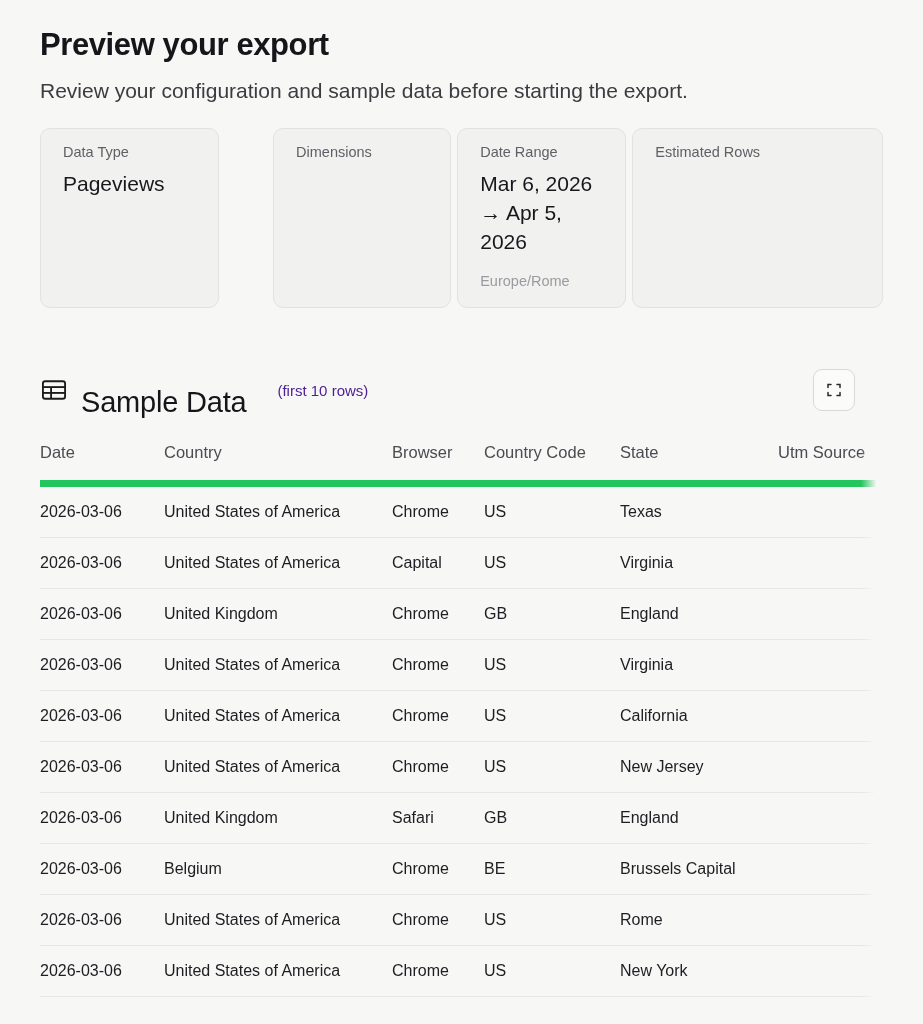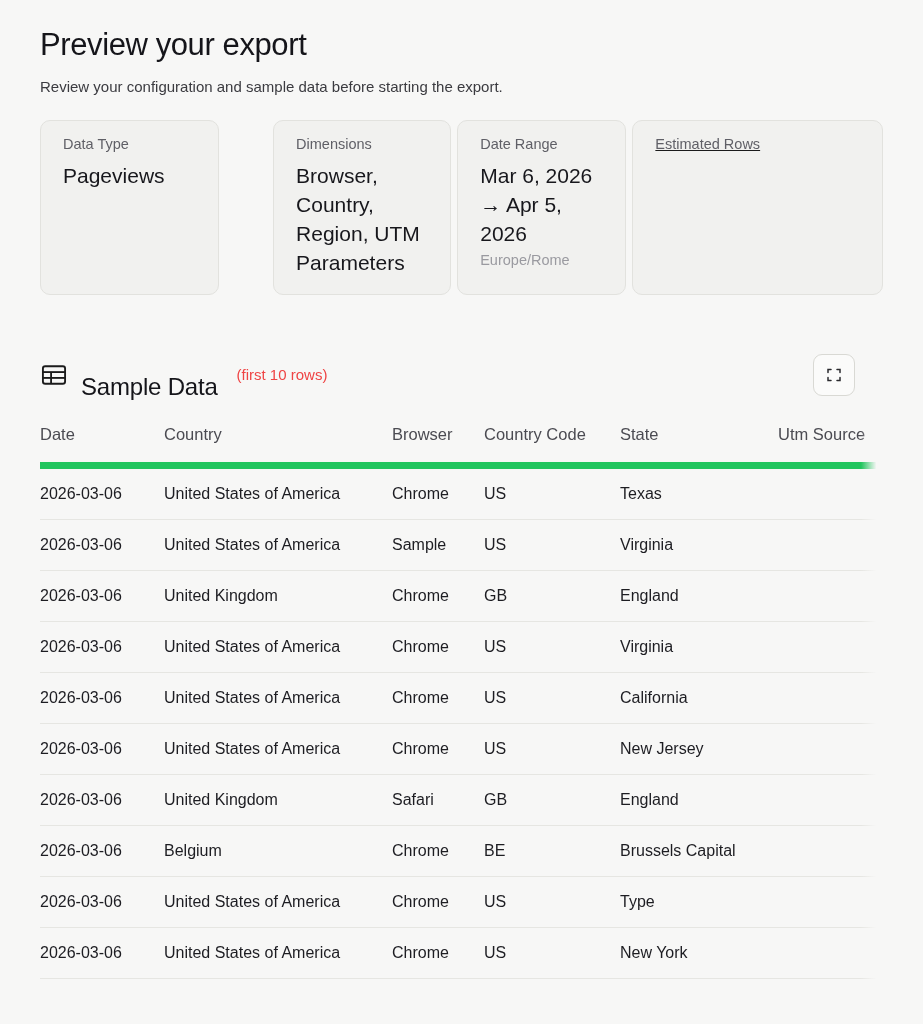--- a/index.html
+++ b/index.html
@@ -14,28 +14,28 @@
     overflow: hidden;
   }
   .page {
     width: 923px;
     height: 1024px;
     position: relative;
     padding: 0 40px;
   }
   .title {
     font-size: 31px;
-    font-weight: 400;
+    font-weight: 700;
     letter-spacing: -0.4px;
     margin: 26px 0 0 0;
     line-height: 1.25;
     color: #15151a;
   }
   .subtitle {
-    font-size: 15px;
+    font-size: 21px;
     color: #3b3b40;
     margin: 12px 0 0 0;
     line-height: 1.3;
   }
 
   
   .cards {
     display: flex;
     gap: 6px;
     margin-top: 24px;
@@ -43,36 +43,36 @@
   .card {
     background: #f1f1ef;
     border: 1px solid #e2e2de;
     border-radius: 10px;
     padding: 14px 16px 16px 22px;
     min-height: 157px;
   }
   .card.c1 { width: 180px; }
   .card.c2 { width: 179px; margin-left: 48px; }
   .card.c3 { width: 170px; }
-  .card.c4 { width: 252px; text-decoration: underline; }
+  .card.c4 { width: 252px; }
   .card-label {
     font-size: 14.5px;
     color: #5f5f66;
     line-height: 1.3;
     margin-bottom: 8px;
   }
   .card-value {
     font-size: 21px;
     color: #17171c;
     line-height: 1.38;
   }
   .card-sub {
     font-size: 14.5px;
     color: #9a9aa0;
-    margin-top: 2px;
+    margin-top: 15px;
     line-height: 1.3;
   }
 
   
   .section-head {
     margin-top: 54px;
     display: flex;
     align-items: center;
     justify-content: space-between;
     padding-bottom: 14px;
@@ -81,29 +81,29 @@
     display: flex;
     align-items: center;
     gap: 13px;
   }
   .table-icon {
     width: 28px;
     height: 28px;
     display: block;
   }
   .section-title {
-    font-size: 24px;
+    font-size: 29px;
     letter-spacing: -0.2px;
     color: #15151a;
     margin-top: 24px;
   }
   .section-note {
     font-size: 15px;
-    color: #ef4444;
-    margin-left: 6px;
+    color: #4c1d95;
+    margin-left: 18px;
   }
   .expand-btn {
     width: 42px;
     height: 42px;
     border: 1px solid #d9d9d4;
     border-radius: 9px;
     background: #fbfbfa;
     display: flex;
     align-items: center;
     justify-content: center;
@@ -166,21 +166,20 @@
   <h1 class="title">Preview your export</h1>
   <p class="subtitle">Review your configuration and sample data before starting the export.</p>
 
   <div class="cards">
     <div class="card c1">
       <div class="card-label">Data Type</div>
       <div class="card-value">Pageviews</div>
     </div>
     <div class="card c2">
       <div class="card-label">Dimensions</div>
-      <div class="card-value">Browser, Country, Region, UTM Parameters</div>
     </div>
     <div class="card c3">
       <div class="card-label">Date Range</div>
       <div class="card-value">Mar 6, 2026 → Apr 5, 2026</div>
       <div class="card-sub">Europe/Rome</div>
     </div>
     <div class="card c4">
       <div class="card-label">Estimated Rows</div>
     </div>
   </div>
@@ -235,21 +234,21 @@
           <td>2026-03-06</td>
           <td>United States of America</td>
           <td>Chrome</td>
           <td>US</td>
           <td>Texas</td>
           <td></td>
         </tr>
         <tr>
           <td>2026-03-06</td>
           <td>United States of America</td>
-          <td>Sample</td>
+          <td>Capital</td>
           <td>US</td>
           <td>Virginia</td>
           <td></td>
         </tr>
         <tr>
           <td>2026-03-06</td>
           <td>United Kingdom</td>
           <td>Chrome</td>
           <td>GB</td>
           <td>England</td>
@@ -293,21 +292,21 @@
           <td>Chrome</td>
           <td>BE</td>
           <td>Brussels Capital</td>
           <td></td>
         </tr>
         <tr>
           <td>2026-03-06</td>
           <td>United States of America</td>
           <td>Chrome</td>
           <td>US</td>
-          <td>Type</td>
+          <td>Rome</td>
           <td></td>
         </tr>
         <tr>
           <td>2026-03-06</td>
           <td>United States of America</td>
           <td>Chrome</td>
           <td>US</td>
           <td>New York</td>
           <td></td>
         </tr>

